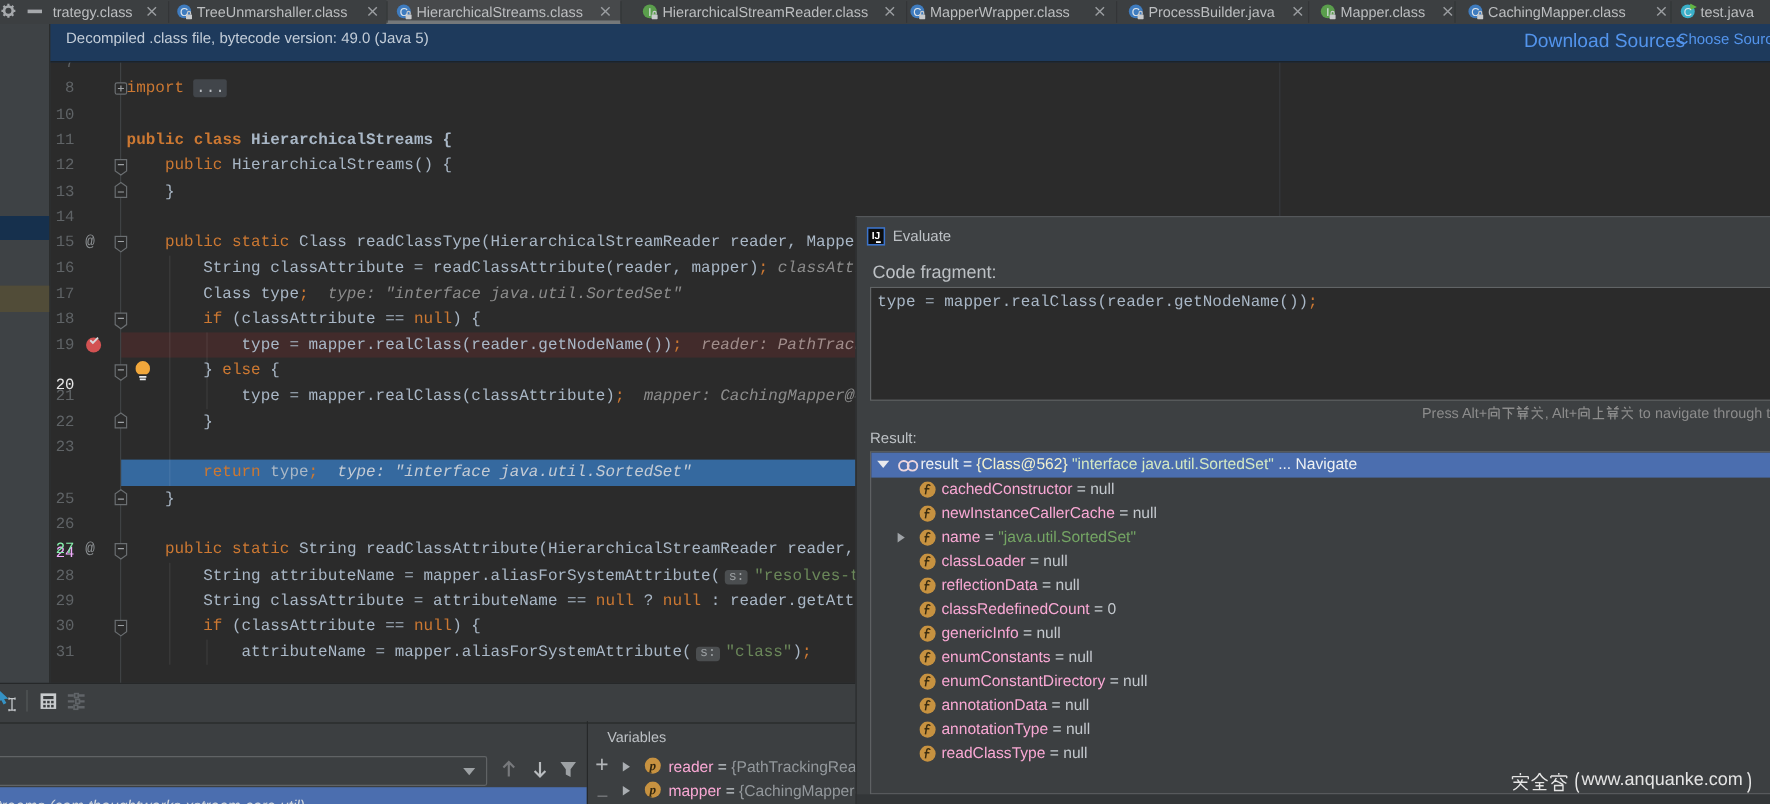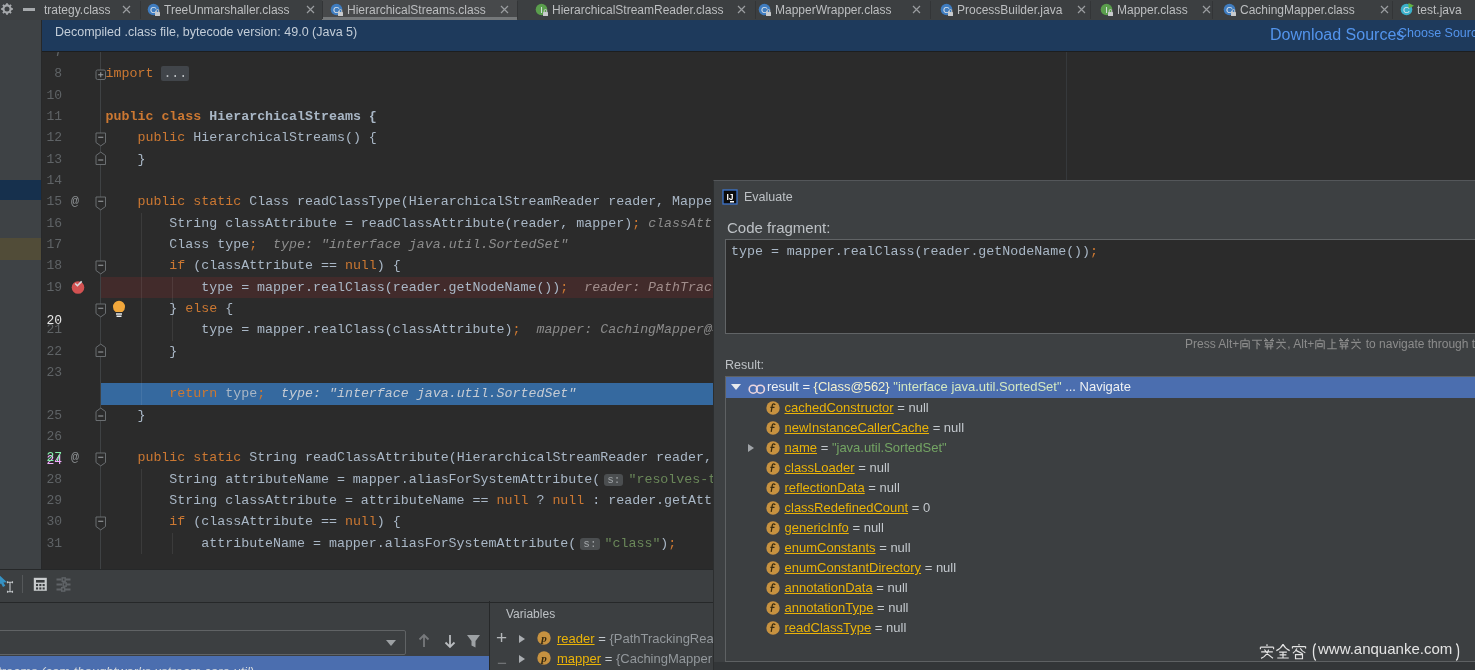--- a/index.html
+++ b/index.html
@@ -8,21 +8,21 @@
 .k{color:#cc7832;}
 .s{color:#6a8759;}
 .h{color:#8c8c8c;font-style:italic;}
 .hr{color:#a08d8b;font-style:italic;}
 .hb{color:#c4cbd4;font-style:italic;}
 .fold{background:#41454a;color:#b9bdc1;border-radius:2px;padding:0 2px;}
 .chip{background:#4b4e50;color:#9fa3a6;border-radius:3px;font-size:11px;padding:0 3px;margin:0 5px 0 4px;font-style:normal;}
 .num{position:absolute;left:30px;width:32px;text-align:right;color:#5f6366;font-family:"Liberation Mono",monospace;font-size:13px;line-height:21.3px;}
 .tabtxt{font-size:12px;color:#bcbec0;line-height:20px;}
 .x{position:absolute;top:4px;width:11px;height:11px;color:#9a9da0;font-size:13px;line-height:11px;}
-.tree-name{color:#eab308;text-decoration:underline;}
+.tree-name{color:#f9a8d4;}
 .tree-eq{color:#c3c8cd;}
 </style></head>
 <body>
 <div class="abs" style="left:0;top:0;width:713px;height:670px;overflow:hidden;background:#2b2b2b;">
     <div class="abs" style="left:100px;top:276.6px;width:613px;height:21.3px;background:#422b2b;"></div>
     <div class="abs" style="left:100px;top:383.3px;width:613px;height:21.3px;background:#35699f;"></div>
     <div class="abs" style="left:100px;top:42px;width:1px;height:528px;background:#3f4244;"></div>
     <div class="abs" style="left:140.5px;top:212.7px;width:1px;height:192px;background:rgba(255,255,255,0.08);"></div>
     <div class="abs" style="left:172.4px;top:276.7px;width:1px;height:64px;background:rgba(255,255,255,0.08);"></div>
     <div class="abs" style="left:140.5px;top:468.7px;width:1px;height:85px;background:rgba(255,255,255,0.08);"></div>

